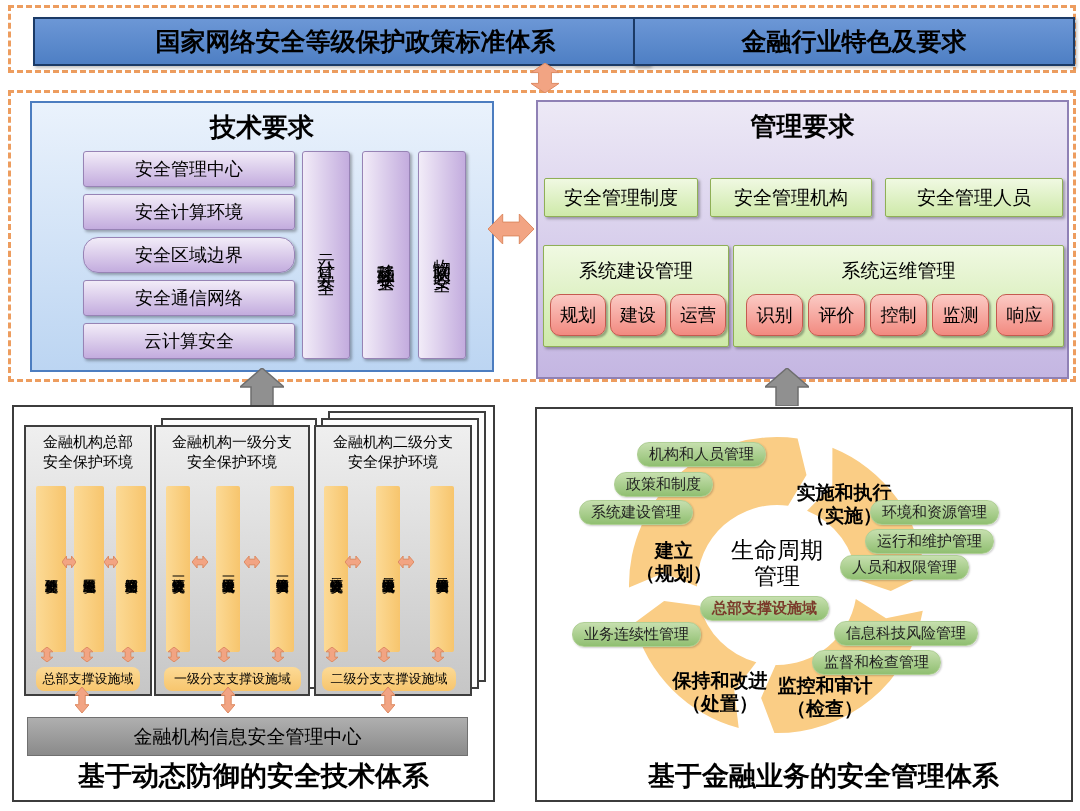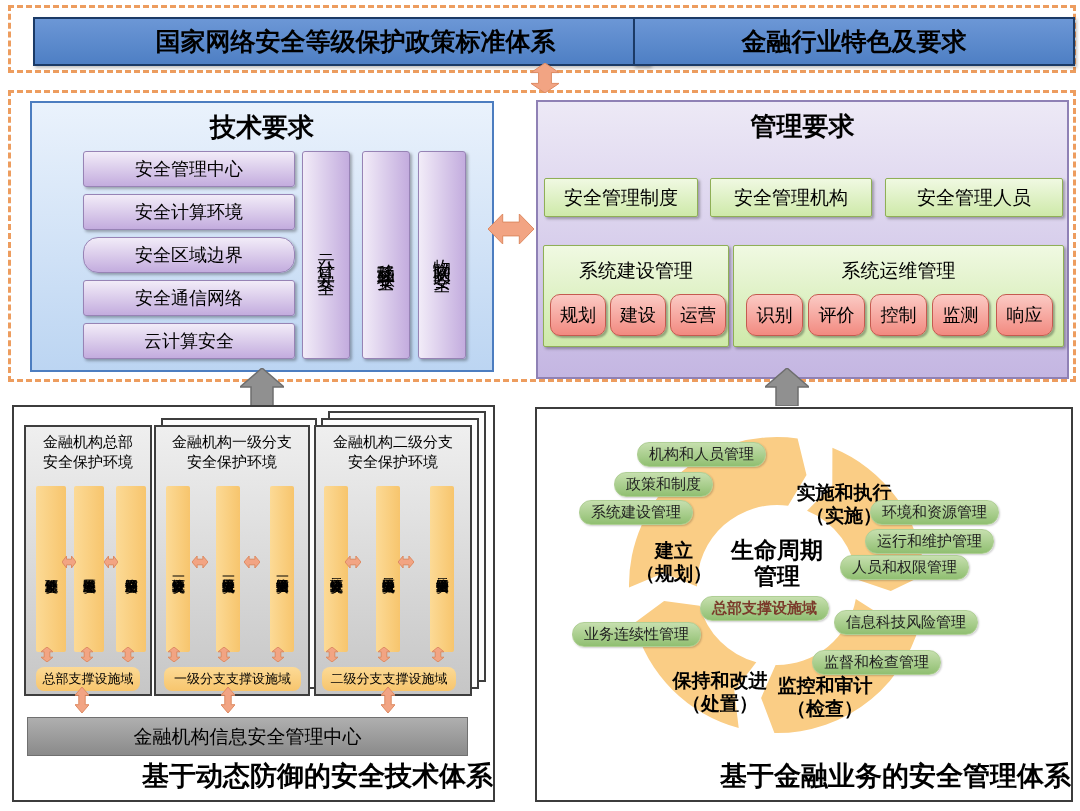--- a/index.html
+++ b/index.html
@@ -45,24 +45,24 @@
   .o-col{position:absolute;background:linear-gradient(90deg,#FCDA96,#F7C56D);
          border-radius:2px;display:flex;align-items:center;justify-content:center;
          writing-mode:vertical-rl;text-orientation:upright;
          font-family:"Liberation Serif",serif;font-size:13px;}
   .o-bar{position:absolute;background:linear-gradient(#FCDA96,#F7C56D);border-radius:8px;
          display:flex;align-items:center;justify-content:center;
          font-family:"Liberation Serif",serif;font-size:13px;}
   .gray-bar{position:absolute;background:linear-gradient(#AFAFAF,#8A8A8A);border:1px solid #707070;
             display:flex;align-items:center;justify-content:center;
             font-family:"Liberation Serif",serif;font-size:19px;}
-  .sys-title{position:absolute;left:0;right:0;text-align:right;font-size:27px;font-weight:bold;}
+  .sys-title{position:absolute;left:0;right:0;text-align:center;font-size:27px;font-weight:bold;}
   .phase-label{position:absolute;text-align:center;font-size:19px;font-weight:bold;
                white-space:pre-line;line-height:1.2;}
-  .center-label{position:absolute;text-align:center;font-size:23px;font-weight:bold;
+  .center-label{position:absolute;text-align:center;font-size:23px;font-weight:normal;
                 white-space:pre-line;line-height:1.15;}
   .pill{position:absolute;background:linear-gradient(#C6DFAE,#90BF71);border:1px solid #AFCF95;
         border-radius:12px;padding:2px 11px;font-size:15px;color:#222;white-space:nowrap;
         box-shadow:1px 1px 2px rgba(0,0,0,.2);}
   .pill.req{color:#7B3B2B;font-weight:bold;}
 </style>
 </head>
 <body>
 
 <div class="page">
@@ -180,21 +180,21 @@
 管理</div>
     <div class="pill req" style="left:163px;top:187px;">总部支撑设施域</div>
 
     <div class="pill" style="left:100px;top:33px;">机构和人员管理</div>
     <div class="pill" style="left:77px;top:63px;">政策和制度</div>
     <div class="pill" style="left:42px;top:91px;">系统建设管理</div>
     <div class="pill" style="left:333px;top:91px;">环境和资源管理</div>
     <div class="pill" style="left:328px;top:120px;">运行和维护管理</div>
     <div class="pill" style="left:303px;top:146px;">人员和权限管理</div>
     <div class="pill" style="left:35px;top:213px;">业务连续性管理</div>
-    <div class="pill" style="left:297px;top:201px;">信息科技风险管理</div>
+    <div class="pill" style="left:297px;top:212px;">信息科技风险管理</div>
     <div class="pill" style="left:275px;top:241px;">监督和检查管理</div>
 
     <div class="sys-title" style="top:349px;padding-left:39px;">基于金融业务的安全管理体系</div>
   </div>
 
   <div id="arrow-layer">
       <svg width="28" height="30" viewBox="0 0 28 30" style="position: absolute; left: 531px; top: 63px;">
         <polygon points="14.0,0.0 0.0,9.6 7.6,9.6 7.6,20.4 0.0,20.4 14.0,30.0 28.0,20.4 20.4,20.4 20.4,9.6 28.0,9.6" fill="#F2A483" stroke="#DD8A62"></polygon>
       </svg>
       <svg width="46" height="30" viewBox="0 0 46 30" style="position: absolute; left: 488px; top: 214px;">

